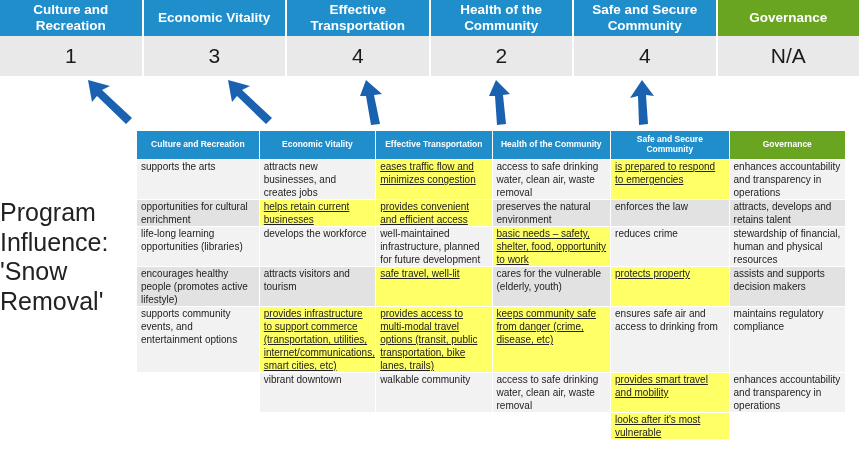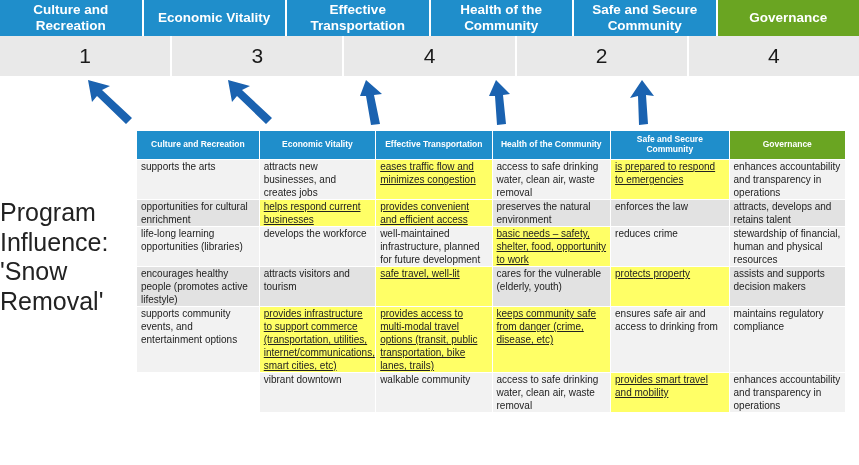--- a/index.html
+++ b/index.html
@@ -143,20 +143,21 @@
   <div class="cell">Safe and Secure Community</div>
   <div class="cell gov">Governance</div>
 </div>
 
 <div class="score-band">
   <div class="cell">1</div>
   <div class="cell">3</div>
   <div class="cell">4</div>
   <div class="cell">2</div>
   <div class="cell">4</div>
+  <div class="cell">N/A</div>
 </div>
 <div class="band-sep"></div>
 
 <div class="arrows">
   <svg width="859" height="52" viewBox="0 0 859 52">
     <g fill="#1a62b0" stroke="none">
 
       <g transform="translate(88,4)">
         <polygon points="0,0 22,6 14,10 44,38 38,44 9,16 4,22"></polygon>
       </g>
@@ -205,21 +206,21 @@
     <tr>
       <td>supports the arts</td>
       <td>attracts new businesses, and creates jobs</td>
       <td class="hl">eases traffic flow and minimizes congestion</td>
       <td>access to safe drinking water, clean air, waste removal</td>
       <td class="hl">is prepared to respond to emergencies</td>
       <td>enhances accountability and transparency in operations</td>
     </tr>
     <tr class="alt">
       <td>opportunities for cultural enrichment</td>
-      <td class="hl">helps respond current businesses</td>
+      <td class="hl">helps retain current businesses</td>
       <td class="hl">provides convenient and efficient access</td>
       <td>preserves the natural environment</td>
       <td>enforces the law</td>
       <td>attracts, develops and retains talent</td>
     </tr>
     <tr>
       <td>life-long learning opportunities (libraries)</td>
       <td>develops the workforce</td>
       <td>well-maintained infrastructure, planned for future development</td>
       <td class="hl">basic needs – safety, shelter, food, opportunity to work</td>
@@ -243,14 +244,22 @@
       <td>maintains regulatory compliance</td>
     </tr>
     <tr>
       <td class="empty"></td>
       <td>vibrant downtown</td>
       <td>walkable community</td>
       <td>access to safe drinking water, clean air, waste removal</td>
       <td class="hl">provides smart travel and mobility</td>
       <td>enhances accountability and transparency in operations</td>
     </tr>
+    <tr class="alt">
+      <td class="empty"></td>
+      <td class="empty"></td>
+      <td class="empty"></td>
+      <td class="empty"></td>
+      <td class="hl">looks after it's most vulnerable</td>
+      <td class="empty"></td>
+    </tr>
   </tbody>
 </table>
 
 </body></html>

